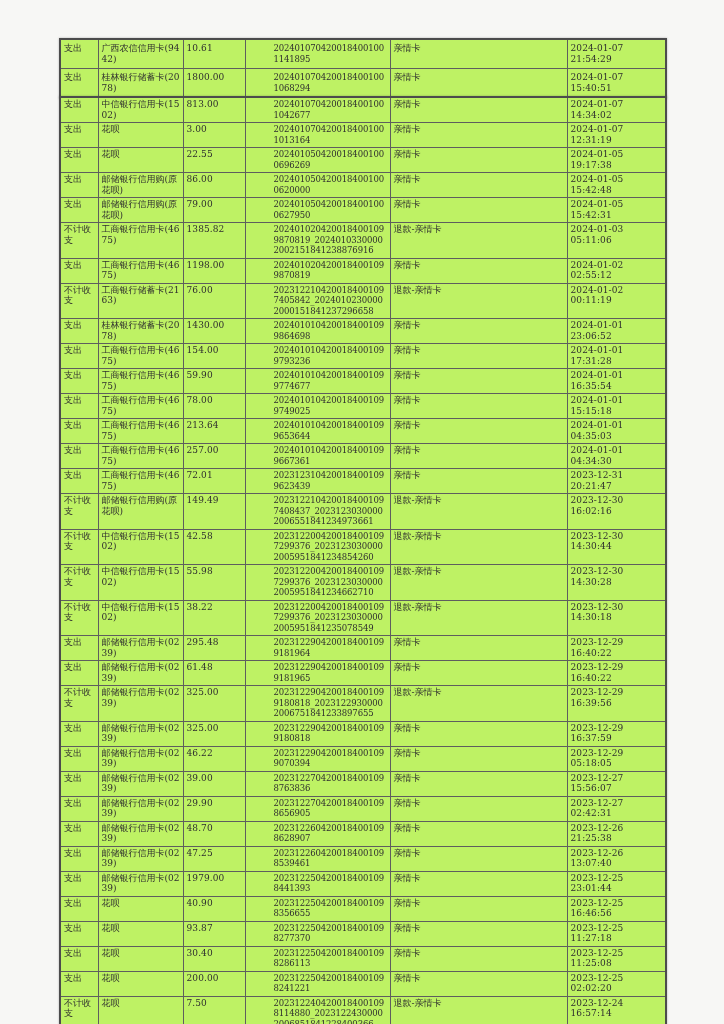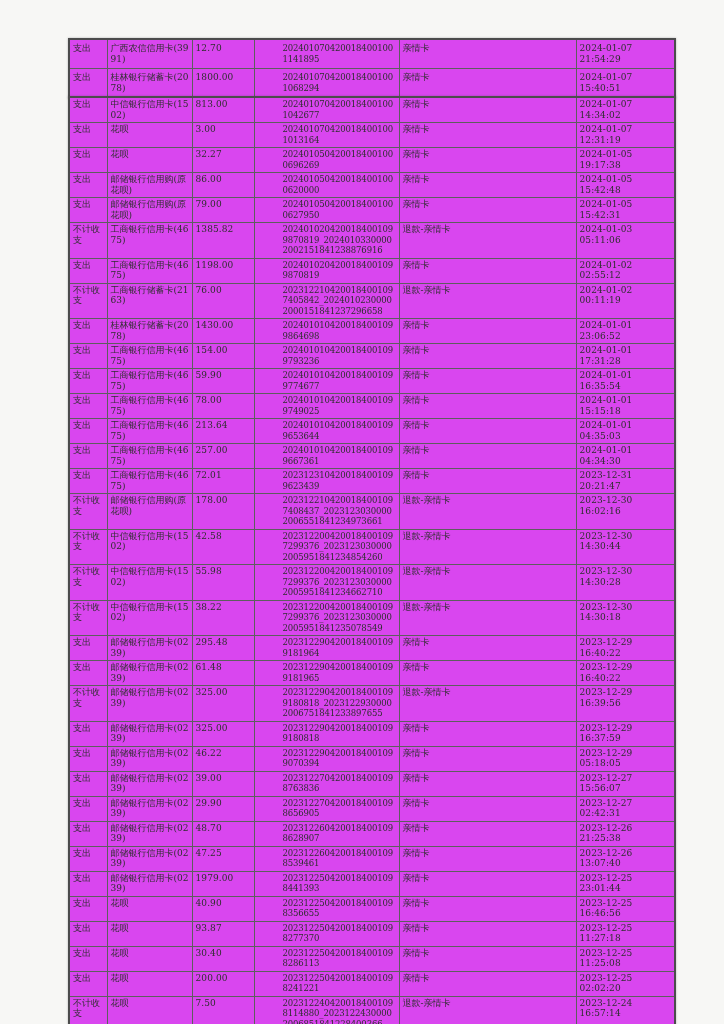--- a/index.html
+++ b/index.html
@@ -10,27 +10,27 @@
   .page {
     position: relative;
     width: 724px;
     height: 1024px;
     background: #f7f7f5;
     overflow: hidden;
     font-family: "DejaVu Serif", "Liberation Serif", serif;
   }
   .txn-table {
     position: absolute;
-    left: 68px;
+    left: 59px;
     width: 606px;
     border-collapse: collapse;
     table-layout: fixed;
     border: 2px solid #4c4c4c;
     box-shadow: 0 0 2px rgba(60,60,60,0.35);
-    background: #d946ef;
+    background: #bef264;
   }
   .block-top { top: 38px; }
   .block-main { top: 96px; }
   .txn-table td {
     border: 1px solid #5e5e5e;
     font-size: 9px;
     line-height: 10.5px;
     color: #2e2e2e;
     vertical-align: top;
     padding: 1px 3px 2px 3px;
@@ -61,22 +61,22 @@
       <col class="w-type">
         <col class="w-card">
         <col class="w-amount">
       <col class="w-txn">
         <col class="w-tag">
         <col class="w-dt">
     </colgroup>
     <tbody>
         <tr>
           <td class="c-type">支出</td>
-          <td class="c-card">广西农信信用卡(3991)</td>
-          <td class="c-amount">12.70</td>
+          <td class="c-card">广西农信信用卡(9442)</td>
+          <td class="c-amount">10.61</td>
           <td class="c-txn">2024010704200184001001141895</td>
           <td class="c-tag">亲情卡</td>
           <td class="c-dt">
             <div>2024-01-07</div>
             <div>21:54:29</div>
           </td>
         </tr>
         <tr>
           <td class="c-type">支出</td>
           <td class="c-card">桂林银行储蓄卡(2078)</td>
@@ -119,21 +119,21 @@
           <td class="c-txn">2024010704200184001001013164</td>
           <td class="c-tag">亲情卡</td>
           <td class="c-dt">
             <div>2024-01-07</div>
             <div>12:31:19</div>
           </td>
         </tr>
         <tr>
           <td class="c-type">支出</td>
           <td class="c-card">花呗</td>
-          <td class="c-amount">32.27</td>
+          <td class="c-amount">22.55</td>
           <td class="c-txn">2024010504200184001000696269</td>
           <td class="c-tag">亲情卡</td>
           <td class="c-dt">
             <div>2024-01-05</div>
             <div>19:17:38</div>
           </td>
         </tr>
         <tr>
           <td class="c-type">支出</td>
           <td class="c-card">邮储银行信用购(原花呗)</td>
@@ -262,21 +262,21 @@
           <td class="c-txn">2023123104200184001099623439</td>
           <td class="c-tag">亲情卡</td>
           <td class="c-dt">
             <div>2023-12-31</div>
             <div>20:21:47</div>
           </td>
         </tr>
         <tr>
           <td class="c-type">不计收支</td>
           <td class="c-card">邮储银行信用购(原花呗)</td>
-          <td class="c-amount">178.00</td>
+          <td class="c-amount">149.49</td>
           <td class="c-txn">2023122104200184001097408437_20231230300002006551841234973661</td>
           <td class="c-tag">退款-亲情卡</td>
           <td class="c-dt">
             <div>2023-12-30</div>
             <div>16:02:16</div>
           </td>
         </tr>
         <tr>
           <td class="c-type">不计收支</td>
           <td class="c-card">中信银行信用卡(1502)</td>

